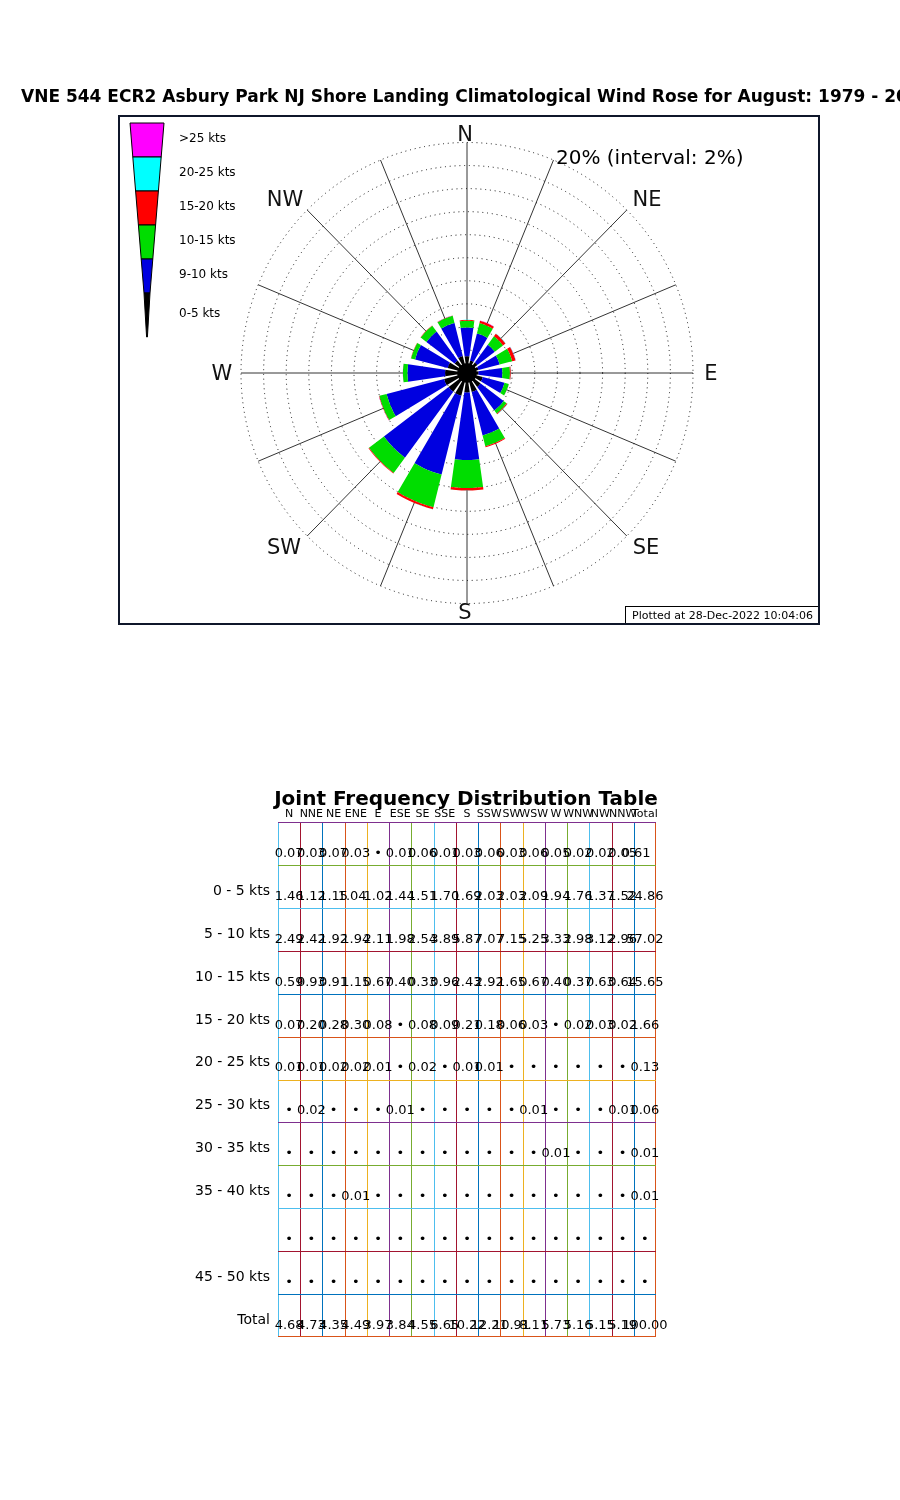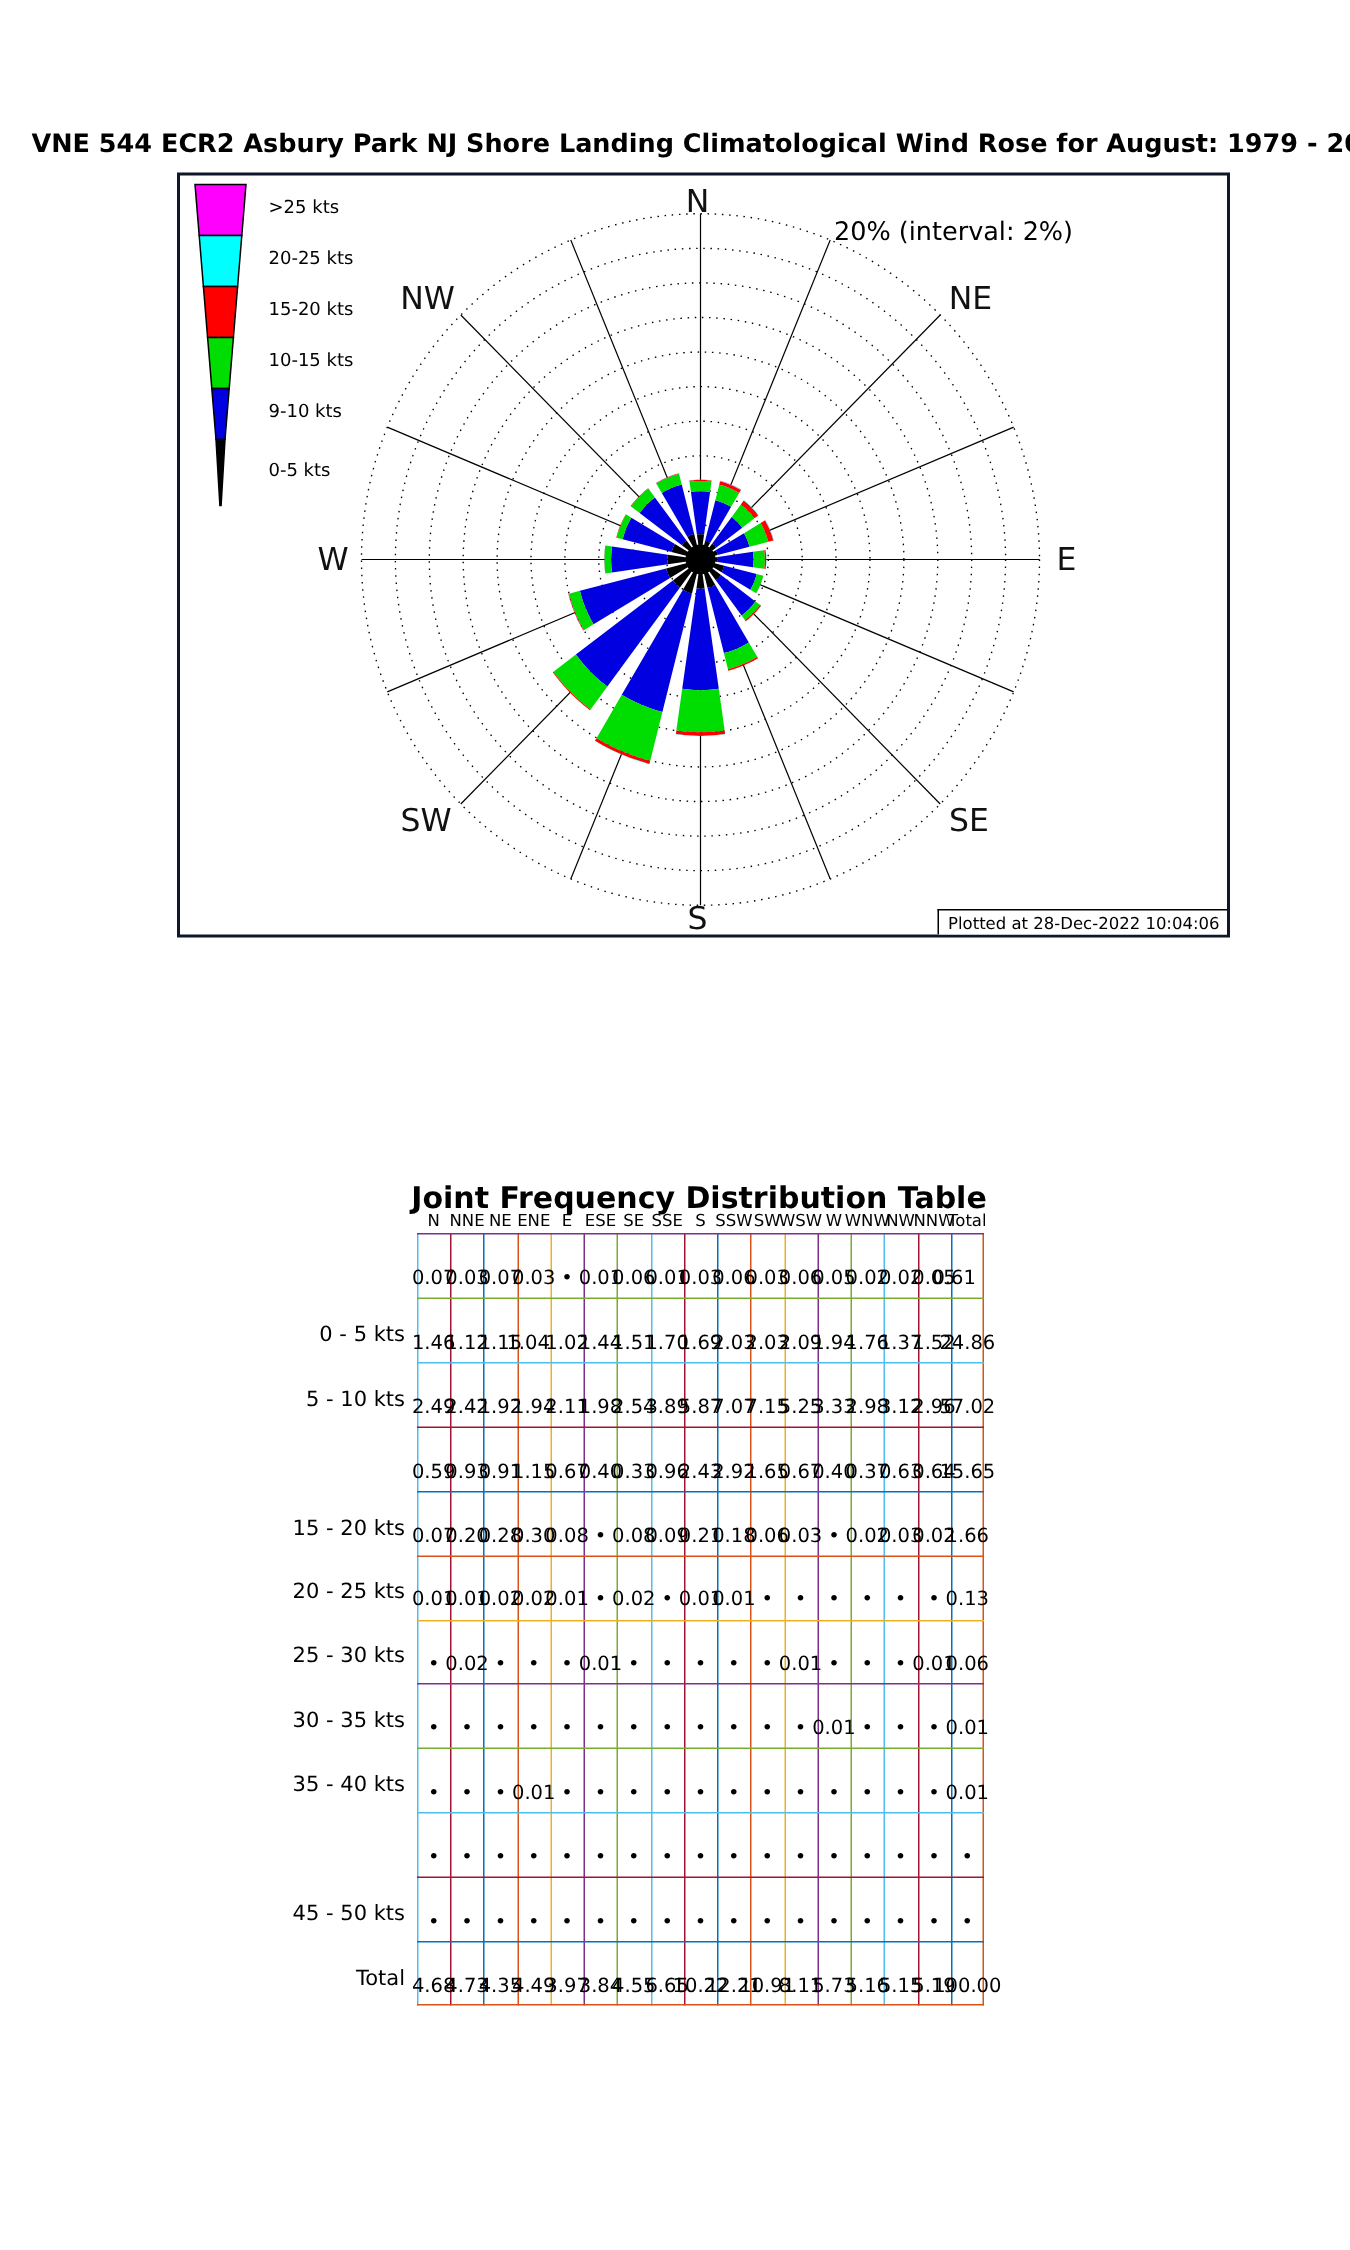--- a/index.html
+++ b/index.html
@@ -3,21 +3,21 @@
 <meta charset="utf-8">
 <style>
   html,body{margin:0;padding:0;background:#fff;}
   .page{position:relative;width:900px;height:1500px;background:#fff;overflow:hidden;
         font-family:"DejaVu Sans","Liberation Sans",sans-serif;color:#000;}
   .main-title{position:absolute;left:21px;top:86px;width:879px;font-size:17px;font-weight:bold;
               white-space:nowrap;overflow:hidden;}
   .rose-box{position:absolute;left:118px;top:115px;width:698px;height:506px;border:2px solid #0f172a;}
   #rose-svg{position:absolute;left:0;top:0;}
   .dir{position:absolute;transform:translate(-50%,-50%);font-size:21px;color:#111;white-space:nowrap;}
-  .scale-note{position:absolute;left:436px;top:28px;font-size:17px;white-space:nowrap;}
+  .scale-note{position:absolute;left:436px;top:28px;font-size:20px;white-space:nowrap;}
   .plotted{position:absolute;right:0;bottom:0;font-size:11px;padding:2px 5px 1px 6px;
            border-top:1px solid #000;border-left:1px solid #000;background:#fff;white-space:nowrap;}
   .legend{position:absolute;left:3px;top:4px;width:175px;height:222px;}
   #legend-svg{position:absolute;left:0;top:0;}
   .legend-label{position:absolute;left:56px;font-size:12px;white-space:nowrap;}
   .table-title{position:absolute;left:16px;top:786px;width:900px;text-align:center;
                font-size:20px;font-weight:bold;}
   .freq-table{position:absolute;left:278px;top:822px;width:378px;height:515px;}
   .th{position:absolute;height:14px;top:-15px;display:flex;justify-content:center;
       font-size:11px;white-space:nowrap;overflow:visible;z-index:2;}
@@ -270,20 +270,21 @@
       <div class="td" style="left: 155.647px; top: 85.8333px; width: 22.2353px; height: 42.9167px;">3.89</div>
       <div class="td" style="left: 177.882px; top: 85.8333px; width: 22.2353px; height: 42.9167px;">5.87</div>
       <div class="td" style="left: 200.118px; top: 85.8333px; width: 22.2353px; height: 42.9167px;">7.07</div>
       <div class="td" style="left: 222.353px; top: 85.8333px; width: 22.2353px; height: 42.9167px;">7.15</div>
       <div class="td" style="left: 244.588px; top: 85.8333px; width: 22.2353px; height: 42.9167px;">5.25</div>
       <div class="td" style="left: 266.824px; top: 85.8333px; width: 22.2353px; height: 42.9167px;">3.33</div>
       <div class="td" style="left: 289.059px; top: 85.8333px; width: 22.2353px; height: 42.9167px;">2.98</div>
       <div class="td" style="left: 311.294px; top: 85.8333px; width: 22.2353px; height: 42.9167px;">3.12</div>
       <div class="td" style="left: 333.529px; top: 85.8333px; width: 22.2353px; height: 42.9167px;">2.96</div>
       <div class="td" style="left: 355.765px; top: 85.8333px; width: 22.2353px; height: 42.9167px;">57.02</div>
+      <div class="rowlab" style="top: 128.75px; height: 42.9167px;">10 - 15 kts</div>
       <div class="td" style="left: 0px; top: 128.75px; width: 22.2353px; height: 42.9167px;">0.59</div>
       <div class="td" style="left: 22.2353px; top: 128.75px; width: 22.2353px; height: 42.9167px;">0.93</div>
       <div class="td" style="left: 44.4706px; top: 128.75px; width: 22.2353px; height: 42.9167px;">0.91</div>
       <div class="td" style="left: 66.7059px; top: 128.75px; width: 22.2353px; height: 42.9167px;">1.15</div>
       <div class="td" style="left: 88.9412px; top: 128.75px; width: 22.2353px; height: 42.9167px;">0.67</div>
       <div class="td" style="left: 111.176px; top: 128.75px; width: 22.2353px; height: 42.9167px;">0.40</div>
       <div class="td" style="left: 133.412px; top: 128.75px; width: 22.2353px; height: 42.9167px;">0.33</div>
       <div class="td" style="left: 155.647px; top: 128.75px; width: 22.2353px; height: 42.9167px;">0.96</div>
       <div class="td" style="left: 177.882px; top: 128.75px; width: 22.2353px; height: 42.9167px;">2.43</div>
       <div class="td" style="left: 200.118px; top: 128.75px; width: 22.2353px; height: 42.9167px;">2.92</div>

